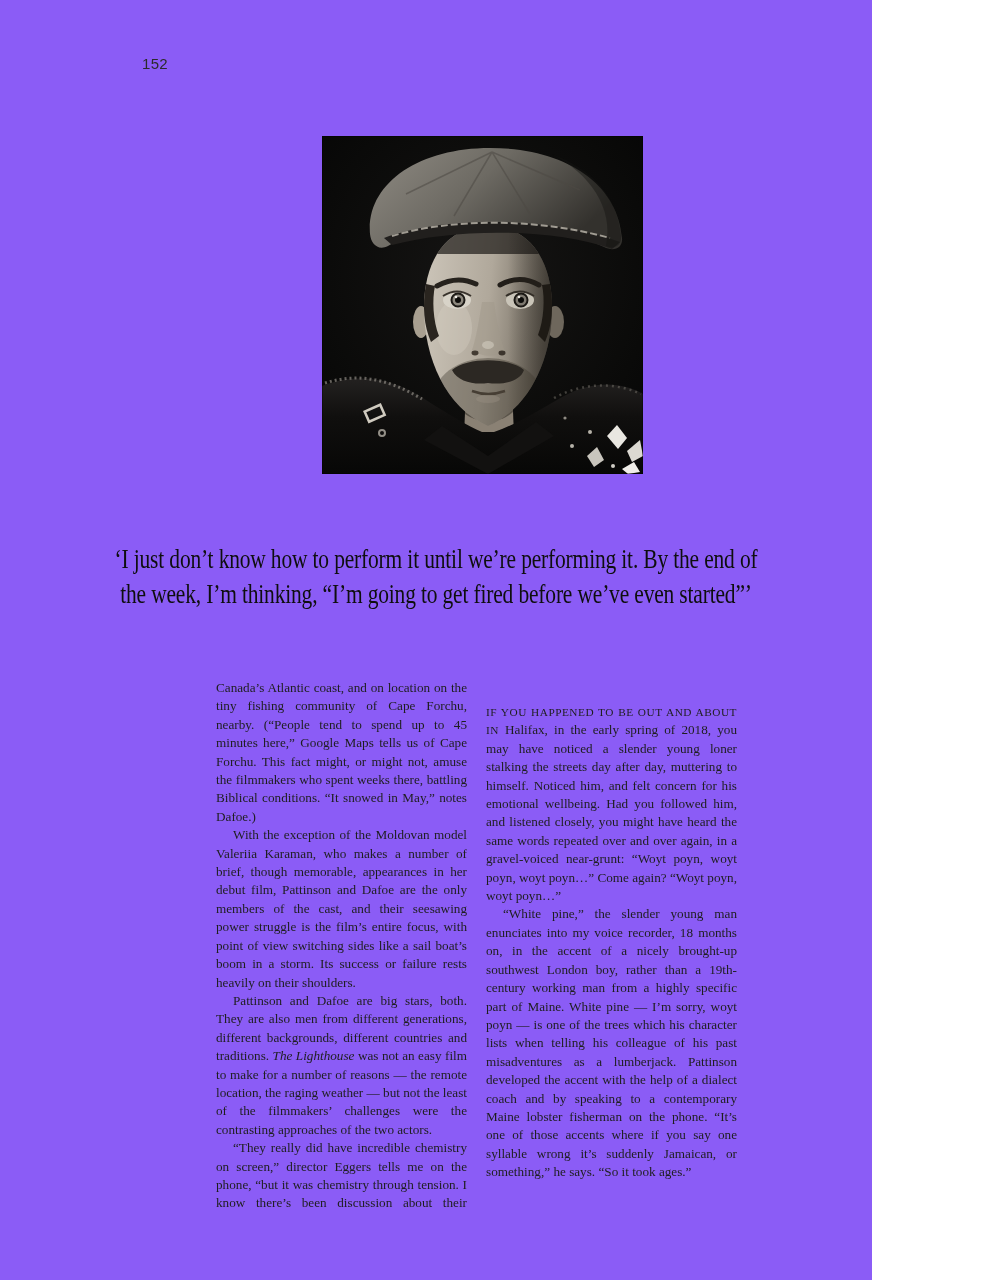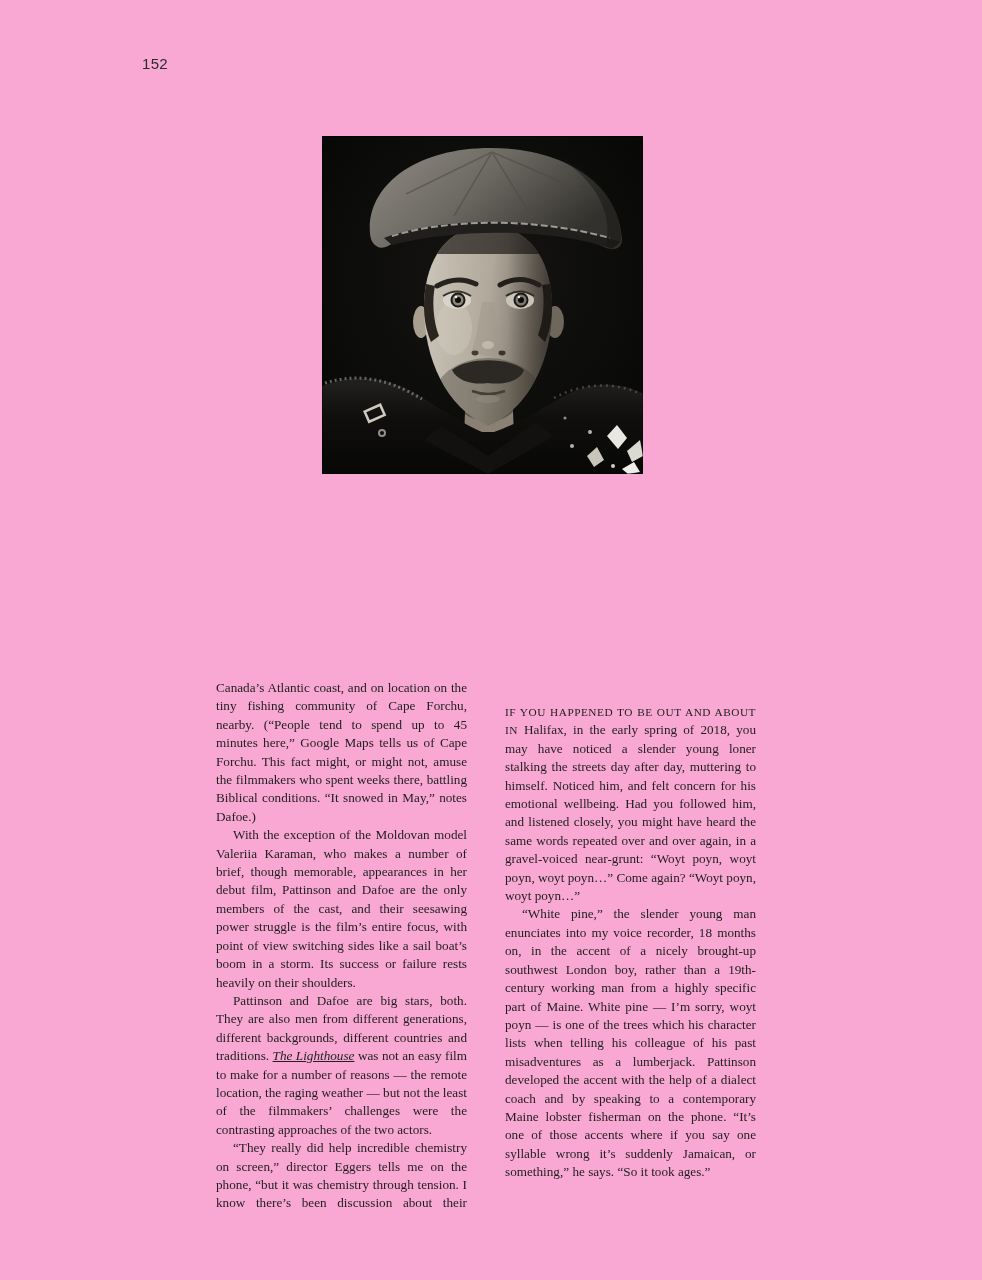--- a/index.html
+++ b/index.html
@@ -1,20 +1,20 @@
 <!DOCTYPE html>
 <html lang="en"><head>
 <meta charset="utf-8">
 <style>
   html, body { margin: 0; padding: 0; background: #ffffff; }
   .page {
     position: relative;
-    width: 982px;
+    width: 872px;
     height: 1280px;
-    background: #f9a8d4;
+    background: #8b5cf6;
     overflow: hidden;
     font-family: "Liberation Serif", serif;
     color: #1e1e1e;
   }
   .page-number {
     position: absolute;
     left: 142px;
     top: 55px;
     font-family: "Liberation Sans", sans-serif;
     font-size: 15px;
@@ -46,40 +46,40 @@
     white-space: nowrap;
     transform: scaleX(0.78);
     transform-origin: 50% 50%;
   }
   .columns {
     position: absolute;
     left: 216px;
     top: 679px;
     width: 534px;
     display: flex;
-    gap: 38px;
+    gap: 19px;
   }
   .col {
     flex: 0 0 251px;
     width: 251px;
     font-size: 13.2px;
     line-height: 18.4px;
     text-align: justify;
     hyphens: auto;
     -webkit-hyphens: auto;
   }
   .col p { margin: 0; }
   .col p.indent { text-indent: 17px; }
   .col p.runover { text-align-last: justify; }
   .col p.section-gap { margin-top: 24px; }
   .smallcaps {
     font-size: 11.3px;
     letter-spacing: 0.5px;
   }
-  .film-title { font-style: italic; text-decoration: underline; }
+  .film-title { font-style: italic; }
 </style>
 </head>
 <body>
 
 <div class="page">
 
   <div class="page-number">152</div>
 
   <div class="photo-frame">
     <svg viewBox="0 0 321 338" role="img" xmlns="http://www.w3.org/2000/svg" aria-label="Black-and-white portrait of a wide-eyed man with a moustache and stubble wearing a tweed flat cap, dark wet coat glinting at the shoulders">
@@ -187,27 +187,31 @@
         <circle cx="250" cy="310" r="2" fill="#b5b1a8"></circle>
         <circle cx="268" cy="296" r="2" fill="#b5b1a8"></circle>
         <circle cx="291" cy="330" r="2" fill="#cfccc4"></circle>
         <circle cx="243" cy="282" r="1.6" fill="#8f8b83"></circle>
       </g>
 
       <rect width="321" height="338" fill="none" stroke="#000000" stroke-opacity="0.6"></rect>
     </svg>
   </div>
 
+  <div class="pull-quote">
+    <span class="q-line">‘I just don’t know how to perform it until we’re performing it. By the end of</span>
+    <span class="q-line">the week, I’m thinking, “I’m going to get fired before we’ve even started”’</span>
+  </div>
 
   <div class="columns">
     <div class="col">
       <p><span>Canada’s Atlantic coast, and on location on the tiny fishing community of Cape Forchu, nearby. (“People tend to spend up to 45 minutes here,” Google Maps tells us of Cape Forchu. This fact might, or might not, amuse the filmmakers who spent weeks there, battling Biblical conditions. “It snowed in May,” notes Dafoe.)</span></p>
       <p class="indent"><span>With the exception of the Moldovan model Valeriia Karaman, who makes a number of brief, though memorable, appearances in her debut film, Pattinson and Dafoe are the only members of the cast, and their seesawing power struggle is the film’s entire focus, with point of view switching sides like a sail boat’s boom in a storm. Its success or failure rests heavily on their shoulders.</span></p>
       <p class="indent"><span>Pattinson and Dafoe are big stars, both. They are also men from different generations, different backgrounds, different countries and traditions. </span><span class="film-title">The Lighthouse</span><span> was not an easy film to make for a number of reasons — the remote location, the raging weather — but not the least of the filmmakers’ challenges were the contrasting approaches of the two actors.</span></p>
-      <p class="indent runover"><span>“They really did help incredible chemistry on screen,” director Eggers tells me on the phone, “but it was chemistry through tension. I know there’s been discussion about their</span></p>
+      <p class="indent runover"><span>“They really did have incredible chemistry on screen,” director Eggers tells me on the phone, “but it was chemistry through tension. I know there’s been discussion about their</span></p>
     </div>
     <div class="col">
       <p class="section-gap"><span class="smallcaps">IF YOU HAPPENED TO BE OUT AND ABOUT IN</span><span> Halifax, in the early spring of 2018, you may have noticed a slender young loner stalking the streets day after day, muttering to himself. Noticed him, and felt concern for his emotional wellbeing. Had you followed him, and listened closely, you might have heard the same words repeated over and over again, in a gravel-voiced near-grunt: “Woyt poyn, woyt poyn, woyt poyn…” Come again? “Woyt poyn, woyt poyn…”</span></p>
       <p class="indent"><span>“White pine,” the slender young man enunciates into my voice recorder, 18 months on, in the accent of a nicely brought-up southwest London boy, rather than a 19th-century working man from a highly specific part of Maine. White pine — I’m sorry, woyt poyn — is one of the trees which his character lists when telling his colleague of his past misadventures as a lumberjack. Pattinson developed the accent with the help of a dialect coach and by speaking to a contemporary Maine lobster fisherman on the phone. “It’s one of those accents where if you say one syllable wrong it’s suddenly Jamaican, or something,” he says. “So it took ages.”</span></p>
     </div>
   </div>
 
 </div>
 
 </body></html>

